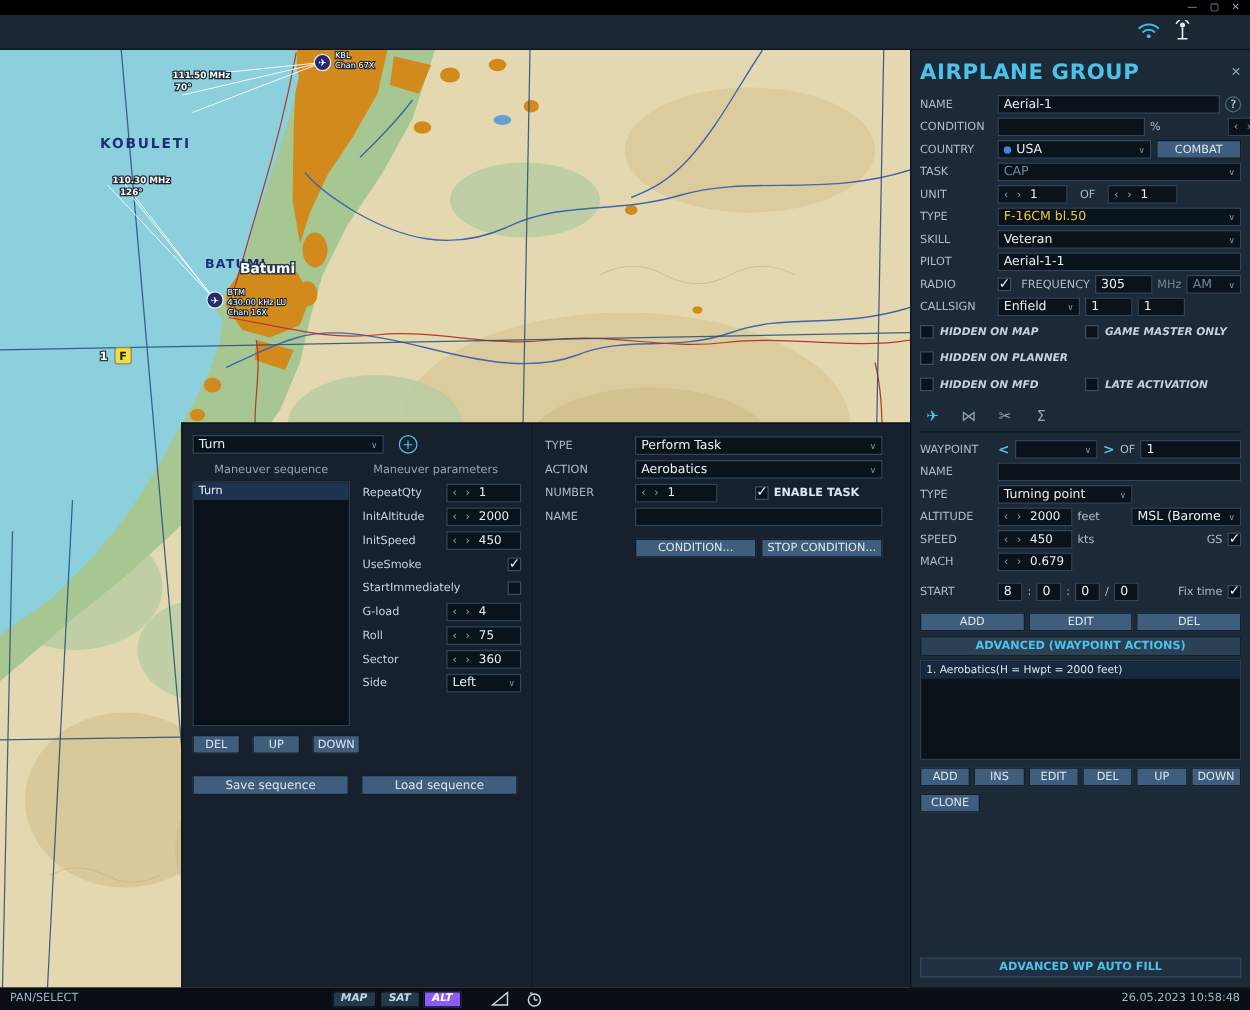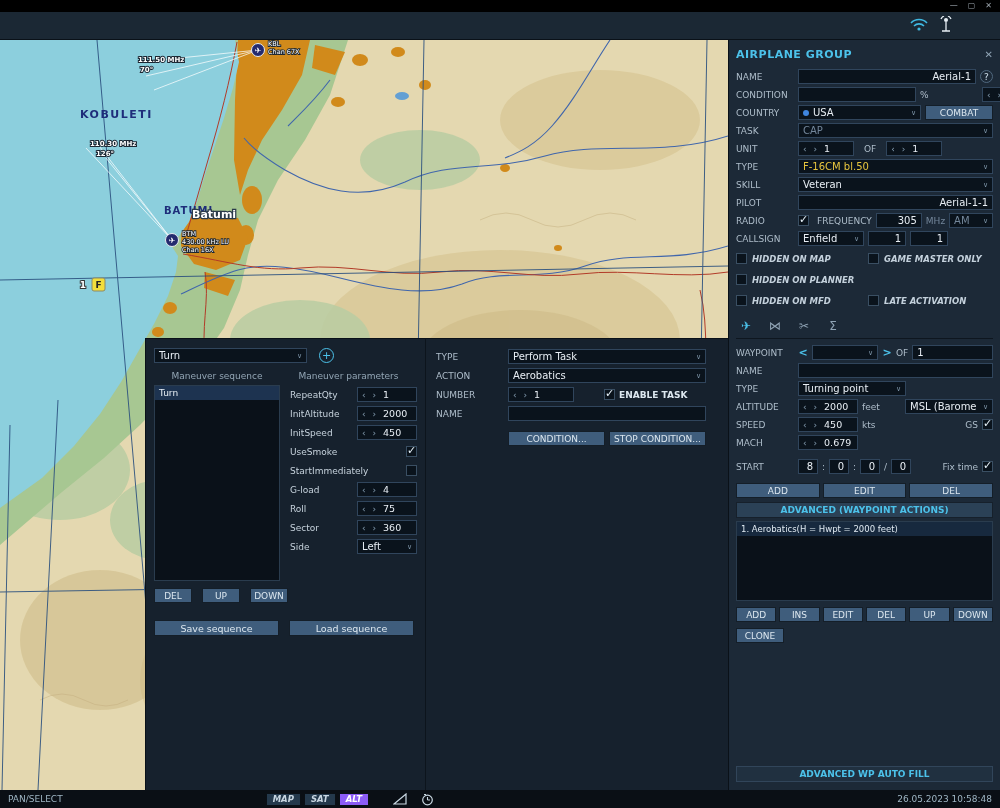--- a/index.html
+++ b/index.html
@@ -11,37 +11,37 @@
 .titlebar{position:absolute;left:0;top:0;width:1000px;height:12px;background:#000;display:flex;justify-content:flex-end;align-items:center;gap:10px;padding-right:8px;}
 .titlebar span{color:#9aa3ab;font-size:8px;line-height:8px;cursor:pointer;}
 .topbar{position:absolute;left:0;top:12px;width:1000px;height:28px;background:#1b2834;border-bottom:1px solid #0a1118;}
 .topbar .icons{position:absolute;right:48px;top:4px;display:flex;gap:12px;align-items:center;}
 
 
 #map{position:absolute;left:0;top:40px;width:728px;height:750px;background:#e4d8b0;}
 
 
 .lbl{font-size:9px;color:#aebdca;flex:none;}
-.inp{background:#0a131c;border:1px solid #30455c;color:#e8eef4;font-size:10px;height:15px;padding:0 4px;font-family:inherit;outline:none;text-align:right;}
+.inp{background:#0a131c;border:1px solid #30455c;color:#e8eef4;font-size:10px;height:15px;padding:0 4px;font-family:inherit;outline:none;}
 .sel{background:#0a131c;border:1px solid #30455c;color:#e8eef4;font-size:10px;height:15px;display:flex;align-items:center;padding:0 4px;overflow:hidden;white-space:nowrap;}
 .sel::after{content:"∨";margin-left:auto;color:#7d94a8;font-size:7px;padding-left:3px;}
 .sel.dis{color:#73869a;}
 .st{display:flex;align-items:center;background:#0a131c;border:1px solid #30455c;height:15px;padding:0 4px;color:#e8eef4;font-size:9.5px;white-space:nowrap;}
 .st::before{content:"‹ ›";color:#87a0b4;letter-spacing:2px;margin-right:5px;font-size:9px;}
 .cb{width:11px;height:11px;background:#0a131c;border:1px solid #3a4f63;position:relative;flex:none;cursor:pointer;}
 .cb.checked::before{content:"✓";position:absolute;top:-3px;left:0px;font-size:11px;color:#e9f3fa;}
 .btn{background:#3f5d7c;border:1px solid #141e28;color:#dce7ef;font-size:9px;height:15px;display:flex;align-items:center;justify-content:center;cursor:pointer;white-space:nowrap;}
 .yellow{color:#e7c53e;}
 
 
 #right{position:absolute;left:728px;top:40px;width:272px;height:750px;background:#1c2937;border-left:1px solid #0a1118;display:flex;flex-direction:column;}
 #right .row{display:flex;align-items:center;gap:4px;margin:0 7px 3px;height:15px;}
 #right .row .lbl{width:58px;}
 .panel-title-row{display:flex;align-items:center;margin:8px 7px 8px;}
-.panel-title{font-size:11px;font-weight:bold;color:#4cc2ea;letter-spacing:.5px;}
+.panel-title{font-size:17px;font-weight:bold;color:#4cc2ea;letter-spacing:.5px;}
 .close-x{margin-left:auto;color:#8fa3b4;font-size:10px;cursor:pointer;}
 .help{width:13px;height:13px;border:1px solid #50687e;border-radius:50%;font-size:9px;color:#cfe0ec;display:flex;align-items:center;justify-content:center;flex:none;cursor:pointer;}
 .dot{width:6px;height:6px;border-radius:50%;background:#3f86e0;margin-right:4px;flex:none;}
 .checks{display:grid;grid-template-columns:132px 1fr;margin:4px 7px 2px;row-gap:10px;font-style:italic;}
 .check-item{display:flex;align-items:center;gap:5px;font-size:8.5px;color:#c4d1dc;font-weight:bold;}
 .tabs{display:flex;gap:9px;margin:10px 7px 6px;border-bottom:1px solid #0e161f;padding-bottom:4px;}
 .tab{width:20px;height:16px;display:flex;align-items:center;justify-content:center;font-size:12px;color:#8fa3b4;cursor:pointer;}
 .tab.active{color:#4cc2ea;}
 .navarrow{color:#4cc2ea;font-size:11px;font-weight:bold;cursor:pointer;width:10px;text-align:center;flex:none;}
 .advhdr{margin:4px 7px 3px;height:16px;background:#2b4156;border:1px solid #16202b;display:flex;align-items:center;justify-content:center;font-size:9px;font-weight:bold;color:#4cc2ea;cursor:pointer;}

